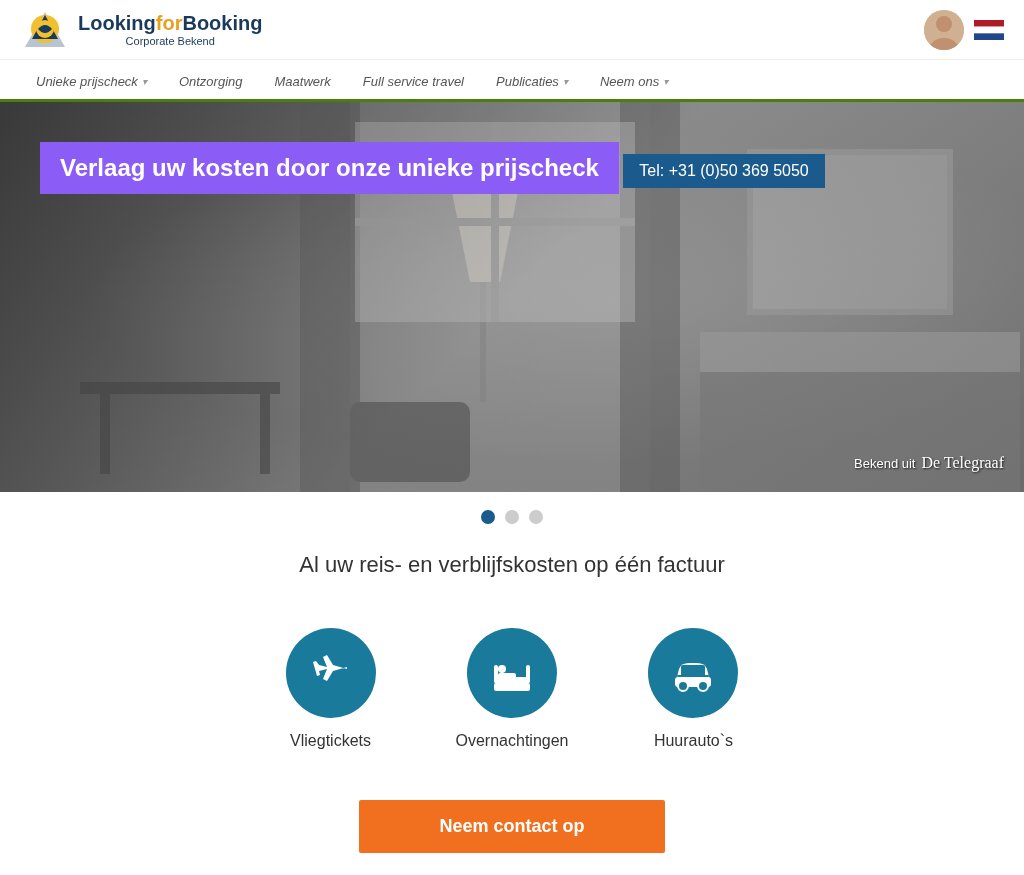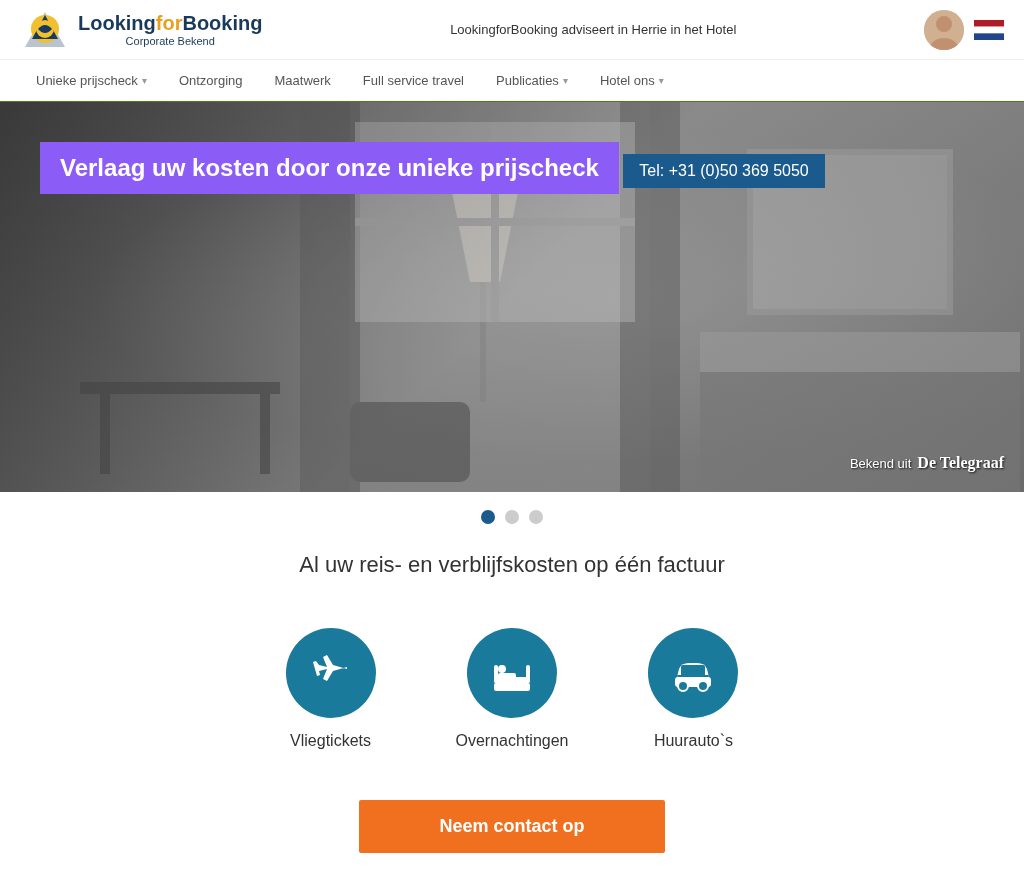--- a/index.html
+++ b/index.html
@@ -55,25 +55,26 @@
       width: 40px;
       height: 40px;
       border-radius: 50%;
       background: #ccc;
       overflow: hidden;
     }
 
     
     .nav {
       display: flex;
-      align-items: flex-end;
+      align-items: flex-start;
       background: #fff;
-      border-bottom: 1px solid #4d7c0f;
+      border-bottom: 3px solid #4d7c0f;
       padding: 0 20px;
       height: 42px;
+      font-style: italic;
     }
     .nav-item {
       display: flex;
       align-items: center;
       padding: 0 16px;
       height: 42px;
       font-size: 13px;
       color: #555;
       cursor: pointer;
       white-space: nowrap;
@@ -130,21 +131,21 @@
       font-size: 13px;
       text-shadow: 1px 1px 2px rgba(0,0,0,0.8);
       display: flex;
       align-items: center;
       gap: 6px;
       margin-left: 19px;
     }
     .telegraaf-text {
       font-family: Georgia, serif;
       font-size: 16px;
-      font-weight: bold;
+      font-weight: normal;
     }
 
     
     .carousel-dots {
       display: flex;
       justify-content: center;
       align-items: center;
       padding: 18px 0;
       gap: 10px;
     }
@@ -242,23 +243,20 @@
       <path d="M18 22 Q25 14 32 22 Q25 30 18 22Z" fill="#1a3a5c"></path>
     </svg>
     <div class="logo-text">
       <span class="logo-brand">
         Looking<span style="color:#e8a020">for</span>Booking
       </span>
       <span class="logo-sub">Corporate Bekend</span>
     </div>
   </div>
 
-  <div class="header-center">
-    <span>LookingforBooking adviseert in Herrie in het Hotel</span>
-  </div>
 
   <div class="header-right">
 
     <div class="person-img">
       <svg viewBox="0 0 40 40" width="40" height="40">
         <rect width="40" height="40" fill="#d0b090"></rect>
         <circle cx="20" cy="14" r="8" fill="#c09070"></circle>
         <ellipse cx="20" cy="38" rx="14" ry="10" fill="#c09070"></ellipse>
       </svg>
     </div>
@@ -284,21 +282,21 @@
     <span>Maatwerk</span>
   </div>
   <div class="nav-item">
     <span>Full service travel</span>
   </div>
   <div class="nav-item">
     <span>Publicaties</span>
     <span class="chevron">▾</span>
   </div>
   <div class="nav-item">
-    <span>Hotel ons</span>
+    <span>Neem ons</span>
     <span class="chevron">▾</span>
   </div>
 </nav>
 
 <section class="hero">
   <div class="hero-bg"></div>
   <div class="hero-bg-overlay"></div>
 
   <svg style="position:absolute;inset:0;width:100%;height:100%;opacity:0.6" viewBox="0 0 1024 390">
 

